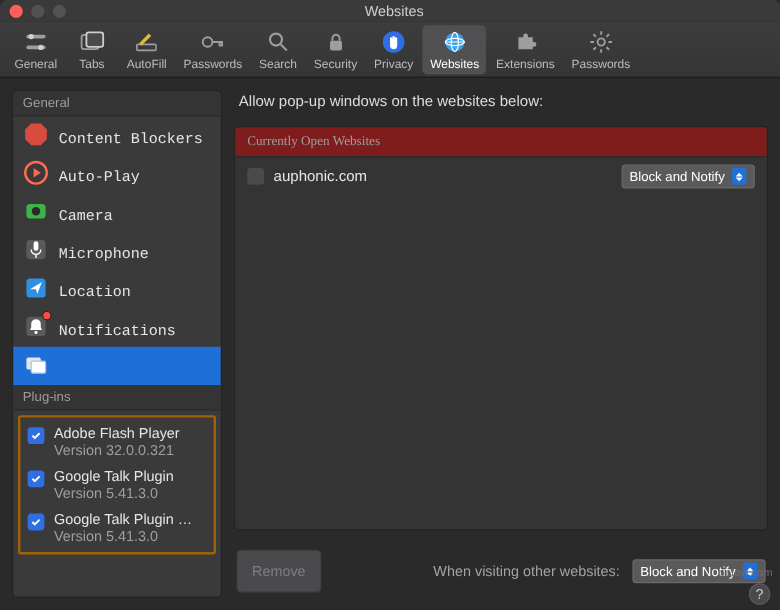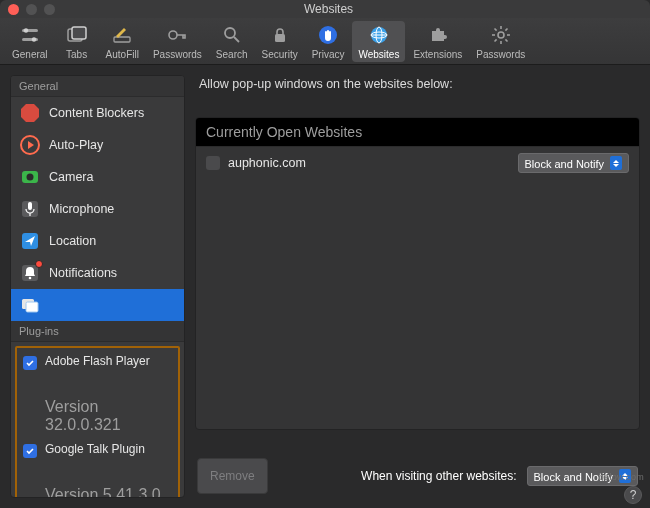--- a/index.html
+++ b/index.html
@@ -36,42 +36,42 @@
   .content { display:flex; height: calc(508px - 18px - 47px); padding: 10px; gap: 10px; }
   .sidebar {
     width: 175px; background:#3a3a3b; border:1px solid #232324; border-radius:4px;
     display:flex; flex-direction:column; overflow:hidden;
   }
   .sec-h {
     font-size:11px; color:#9e9e9e; padding:4px 8px; border-bottom:1px solid #2b2b2c;
     background:#343435;
   }
   .srow {
-    display:flex; align-items:center; gap:8px; padding:6px 8px; height:32px;
+    display:flex; align-items:flex-end; gap:8px; padding:6px 8px; height:32px;font-family:Liberation Mono, monospace;
   }
   .srow.selected { background:#1f6fd8; color:#fff; }
   .srow .sicon { width:22px; height:22px; display:flex; align-items:center; justify-content:center; position:relative; }
   .srow .label { font-size:12.5px; color:#e6e6e6; }
   .srow.selected .label { color:#fff; }
   .badge { position:absolute; top:-2px; right:-2px; width:8px; height:8px; border-radius:50%; background:#ff4b3e; border:1px solid #2a2a2b; }
   .plugins { padding:4px; }
   .plugins-box { border:2px solid #a16207; border-radius:2px; padding:2px 2px; }
   .prow { display:flex; align-items:flex-start; gap:8px; padding:4px 4px; }
   .ck { width:14px; height:14px; background:#2f6fe3; border-radius:3px; display:flex; align-items:center; justify-content:center; flex:0 0 14px; margin-top:2px;}
   .ck svg { width:10px; height:10px; }
   .pmeta { display:flex; flex-direction:column; overflow:hidden; }
   .pname { font-size:12px; color:#e6e6e6; white-space:nowrap; overflow:hidden; text-overflow:ellipsis; max-width:120px;}
-  .pver { font-size:16px; color:#9e9e9e;margin-top:30px; }
-  .main { flex:1; display:flex; flex-direction:column; gap:24px; }
+  .pver { font-size:12px; color:#9e9e9e; }
+  .main { flex:1; display:flex; flex-direction:column; gap:12px; }
   .hint { font-size:12.5px; color:#dcdcdc; padding:2px 4px; }
   .panel {
     flex:1; background:#343435; border:1px solid #232324; border-radius:4px;
     display:flex; flex-direction:column; overflow:hidden;
   }
-  .panel-h { font-size:14px; color:#9e9e9e; padding:6px 10px; background:#000000; border-bottom:1px solid #2b2b2c;}
+  .panel-h { font-size:11px; color:#9e9e9e; padding:6px 10px; background:#7f1d1d; border-bottom:1px solid #2b2b2c;font-family:Liberation Serif, serif;}
   .siterow {
     display:flex; align-items:center; padding:6px 10px; gap:8px;
   }
   .favph { width:14px; height:14px; background:#4a4a4c; border-radius:3px; }
   .sitename { flex:1; font-size:12.5px; color:#e6e6e6; }
   .select {
     background:#5a5a5c; color:#fff; font-size:11px; padding:2px 6px;
     border-radius:3px; display:flex; align-items:flex-end; gap:6px;
     border: 0.5px solid #6a6a6c;
   }
@@ -82,21 +82,21 @@
   .select .arrows::before { border-bottom:3px solid #fff; margin-bottom:1px;}
   .select .arrows::after { border-top:3px solid #fff; }
   .footer {
     display:flex; align-items:center; gap:10px; padding:4px 2px;
   }
   .btn {
     background:#4a4a4c; color:#7e7e80; font-size:12px; padding:10px 12px;
     border-radius:4px; border:1px solid #3a3a3b;
   }
   .spacer { flex:1; }
-  .footlbl { font-size:12px; color:#ffffff; }
+  .footlbl { font-size:12px; color:#a3a3a3; }
   .help {
     position:absolute; right:8px; bottom:4px; width:18px; height:18px; border-radius:50%;
     background:#4a4a4c; color:#cfcfcf; display:flex; align-items:center; justify-content:center;
     font-size:12px; border:1px solid #5a5a5c;
   }
   .watermark { position:absolute; right:6px; bottom:26px; font-size:9px; color:#6e6e6e; letter-spacing:0.3px;}
 </style>
 </head>
 <body>
 

